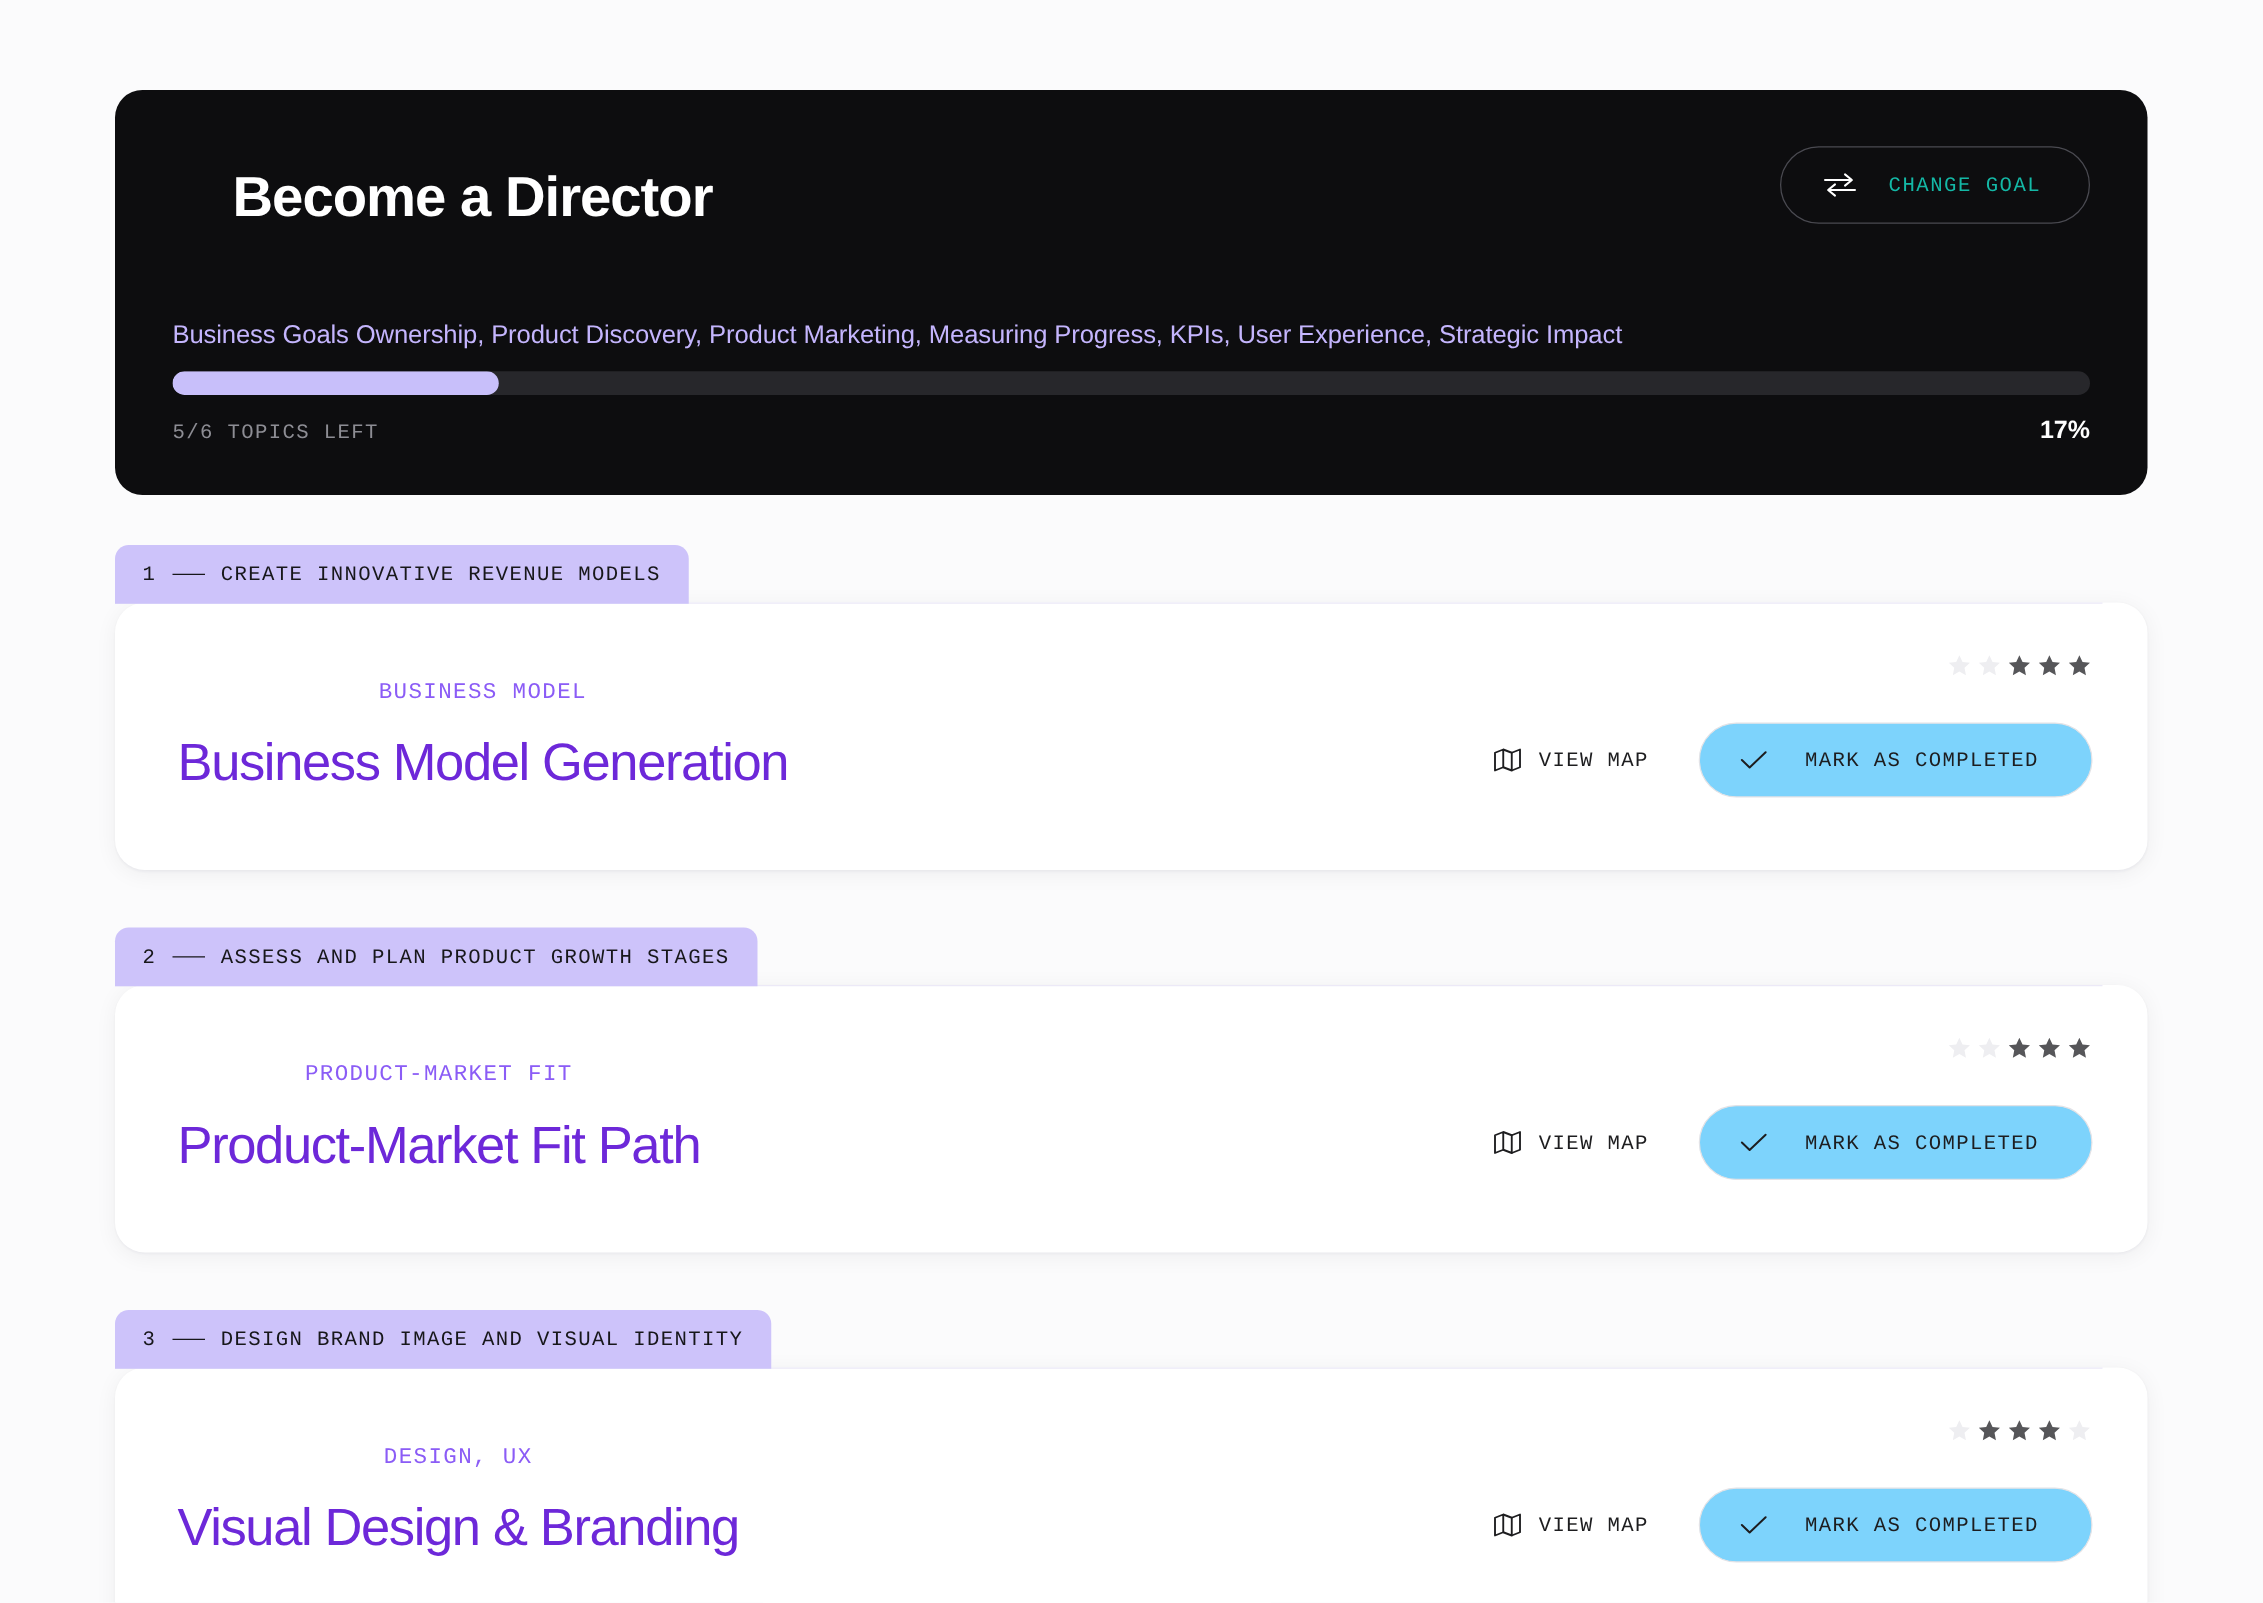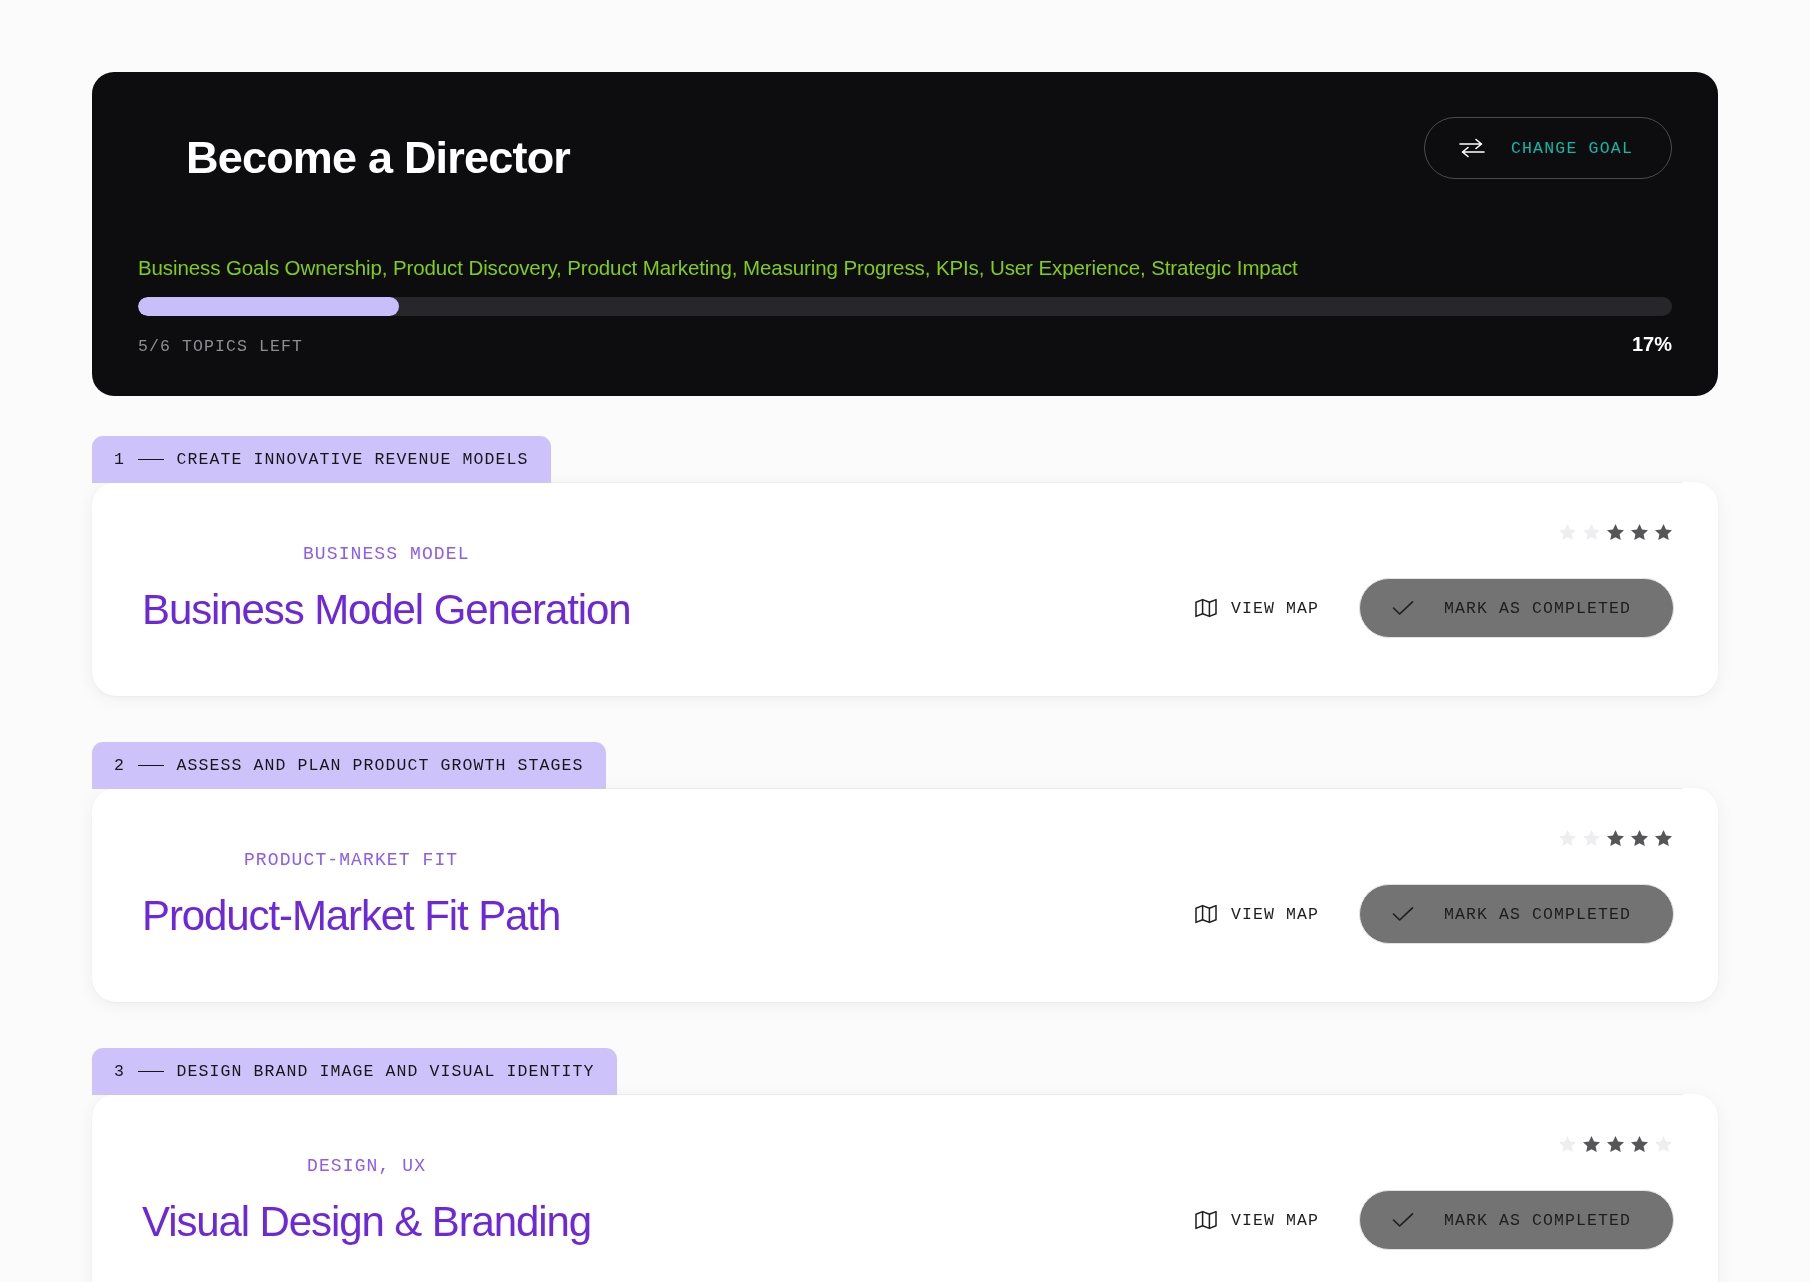--- a/index.html
+++ b/index.html
@@ -39,21 +39,21 @@
     margin-top: 18px;
     font-size: 45px;
     font-weight: 700;
     color: #ffffff;
     letter-spacing: -0.8px;
     margin-left: 48px;
   }
   .goal-topics {
     margin-top: 72px;
     font-size: 20.5px;
-    color: #84cc16;
+    color: #c4b5fd;
     letter-spacing: -0.1px;
   }
 
   .change-goal-btn {
     position: absolute;
     top: 45px;
     right: 46px;
     display: flex;
     align-items: center;
     gap: 26px;
@@ -223,21 +223,21 @@
   .map-icon { width: 22px; height: 20px; display: block; }
 
   .mark-btn {
     display: flex;
     align-items: center;
     gap: 30px;
     height: 60px;
     padding: 0 42px 0 32px;
     border: 1px solid #e2e2e6;
     border-radius: 999px;
-    background: #737373;
+    background: #7dd3fc;
     cursor: pointer;
   }
   .mark-btn .label {
     font-family: "Liberation Mono", "DejaVu Sans Mono", monospace;
     font-size: 16.5px;
     letter-spacing: 1.1px;
     color: #1d1d1f;
     text-transform: uppercase;
   }
   .check-icon { width: 22px; height: 16px; display: block; }

